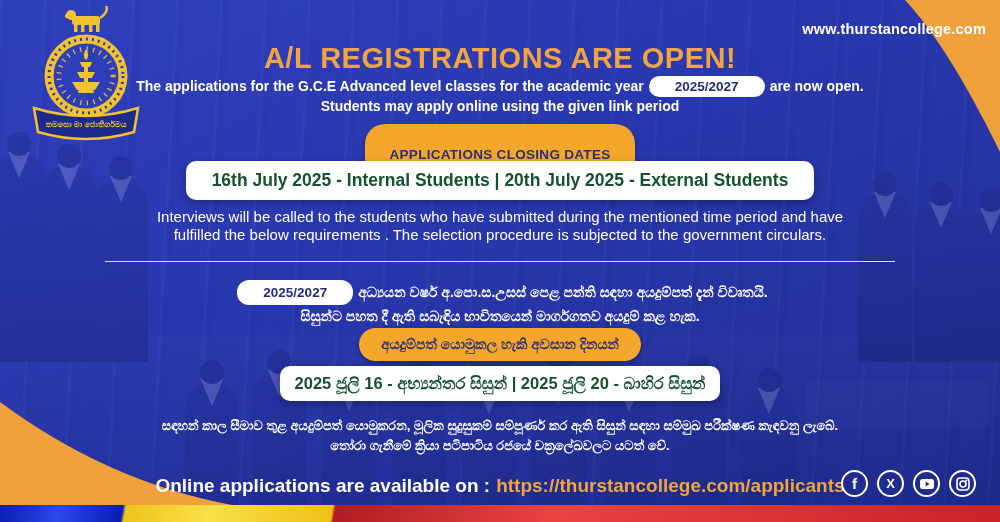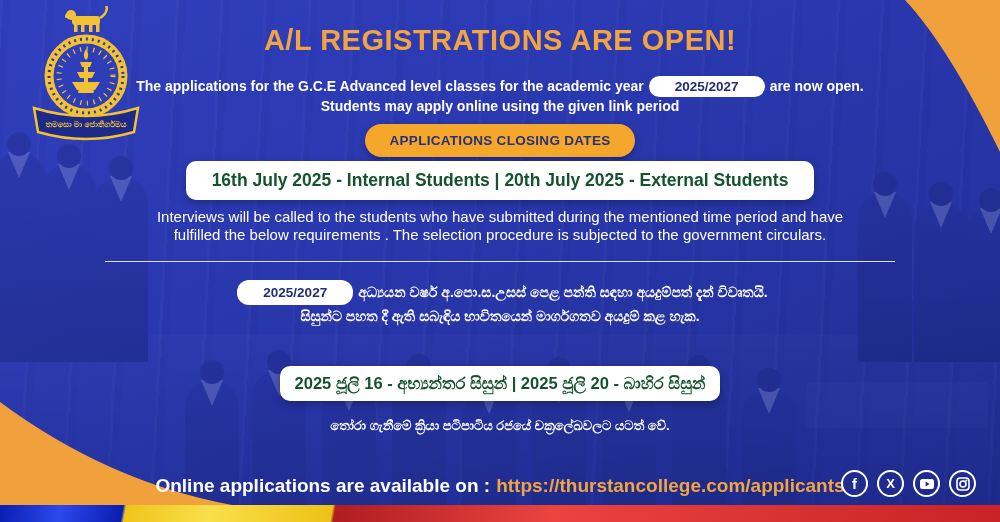--- a/index.html
+++ b/index.html
@@ -32,27 +32,27 @@
 
   
   .corner{ position:absolute; inset:0; width:1000px; height:522px; z-index:3; pointer-events:none; }
 
   
   .layer{ position:absolute; inset:0; z-index:4; }
   .row{ position:absolute; left:0; right:0; text-align:center; }
   .crest{ position:absolute; left:26px; top:6px; width:120px; height:142px; }
   .site-url{ position:absolute; top:21px; right:14px; color:#fff; font-size:14.5px;
     font-weight:800; letter-spacing:.2px; text-decoration:none; }
-  .title{ top:24px; color:#F2A440; font-size:29px; font-weight:800; letter-spacing:.5px; }
+  .title{ top:42px; color:#F2A440; font-size:29px; font-weight:800; letter-spacing:.5px; }
   .intro{ top:76px; color:#fff; font-size:14px; font-weight:600; line-height:19px; }
   .pill{ display:inline-block; background:#fff; color:#222d7c; font-weight:800;
     font-size:13.5px; border-radius:12px; padding:1px 26px; margin:0 5px; } 
   .btn{ display:inline-block; background:#F5A72C; color:#283079; font-weight:800;
     border-radius:20px; box-shadow:0 3px 7px rgba(0,0,10,.3); cursor:pointer; }
-  .btn-en{ top:124px; } .btn-en .btn{ font-size:13.5px; padding:9px 24px; letter-spacing:.3px; }
+  .btn-en{ top:124px; } .btn-en .btn{ font-size:13.5px; padding:23px 24px; letter-spacing:.3px; }
   .white-box{ display:inline-block; background:#fff; color:#14532d; font-weight:800;
     border-radius:10px; box-shadow:0 3px 8px rgba(0,0,10,.28); }
   .box-en{ top:161px; } .box-en .white-box{ font-size:17.5px; padding:9px 26px; }
   .note{ color:#fff; }
   .note-en{ top:208px; font-size:15px; font-weight:500; line-height:17.5px; }
   .divider{ position:absolute; top:261px; left:105px; right:105px; height:1px;
     background:rgba(255,255,255,.85); }
   .intro-si{ top:280px; color:#fff; font-size:14px; font-weight:700; line-height:23px; }
   .btn-si{ top:328px; } .btn-si .btn{ font-size:14px; padding:8px 22px; }
   .box-si{ top:366px; } .box-si .white-box{ font-size:16.5px; padding:8px 15px; }
@@ -124,20 +124,21 @@
         <rect x="58" y="71" width="4" height="5"></rect>
         <path d="M46,76 h28 l-5,8 h-18 Z"></path>
         <rect x="52" y="84" width="16" height="3" rx="1.5"></rect>
       </g>
       <g>
         <path d="M8,102 Q60,118 112,102 L108,126 Q60,140 12,126 Z" fill="#1d2a8c" stroke="#F2C233" stroke-width="2.5"></path>
         <text x="60" y="121" text-anchor="middle" font-size="8" font-weight="bold" fill="#F2C233">තමසො මා ජොතිර්ගමය</text>
       </g>
     </svg>
 
+    <a class="site-url" href="#">www.thurstancollege.com</a>
 
     <div class="row title">A/L REGISTRATIONS ARE OPEN!</div>
 
     <div class="row intro">
       <div>
         <span>The applications for the G.C.E Advanced level classes for the academic year</span><span class="pill">2025/2027</span><span>are now open.</span>
       </div>
       <div>Students may apply online using the given link period</div>
     </div>
 
@@ -156,26 +157,30 @@
 
     <div class="divider"></div>
 
     <div class="row intro-si">
       <div>
         <span class="pill">2025/2027</span><span>අධ්‍යයන වර්ෂ  අ.පො.ස.උසස් පෙළ පන්ති සඳහා අයදුම්පත් දැන් විවෘතයි.</span>
       </div>
       <div>සිසුන්ට පහත දී ඇති සබැඳිය භාවිතයෙන් මාර්ගගතව අයදුම් කළ හැක.</div>
     </div>
 
+    <div class="row btn-si">
+      <span class="btn">අයදුම්පත් යොමුකල හැකි අවසාන දිනයන්</span>
+    </div>
 
     <div class="row box-si">
       <span class="white-box">2025 ජූලි 16 - අභ්‍යන්තර සිසුන්  |  2025 ජූලි 20 - බාහිර සිසුන්</span>
     </div>
 
     <div class="row note note-si">
+      <div>සඳහන් කාල සීමාව තුළ අයදුම්පත් යොමුකරන, මූලික සුදුසුකම් සම්පූර්ණ කර ඇති සිසුන් සඳහා සම්මුඛ පරීක්ෂණ කැඳවනු ලැබේ.</div>
       <div>තෝරා ගැනීමේ ක්‍රියා පටිපාටිය රජයේ චක්‍රලේඛවලට යටත් වේ.</div>
     </div>
 
     <div class="row footer-line">
       <span>Online applications are available on :</span><a href="#">https://thurstancollege.com/applicants</a>
     </div>
   </div>
 
   <div class="social">
     <div class="sc">

